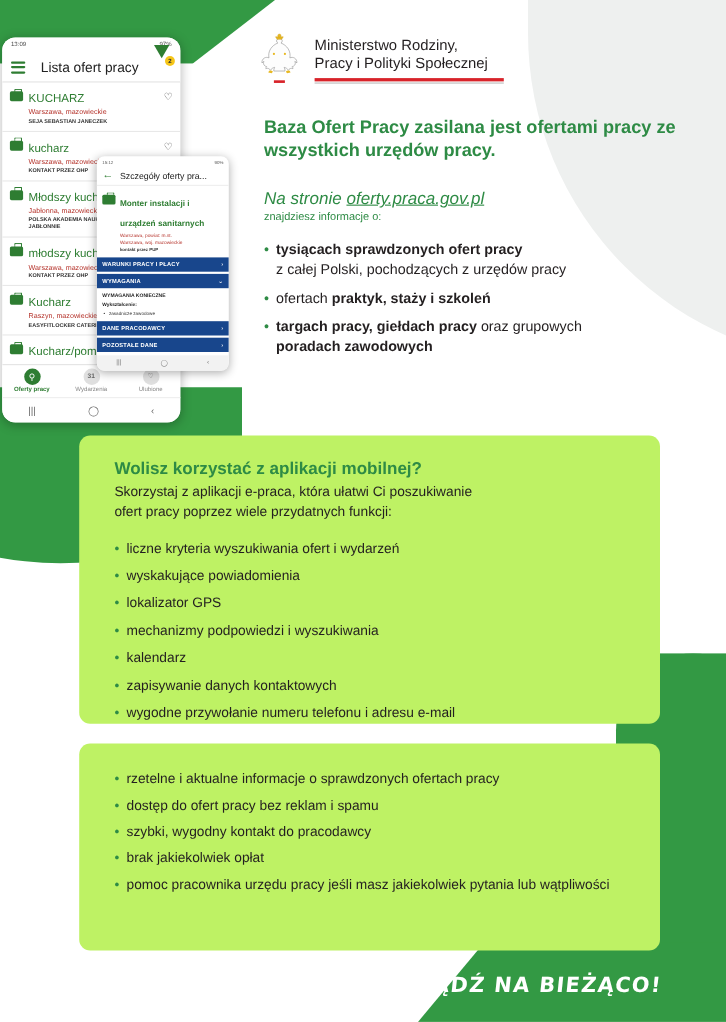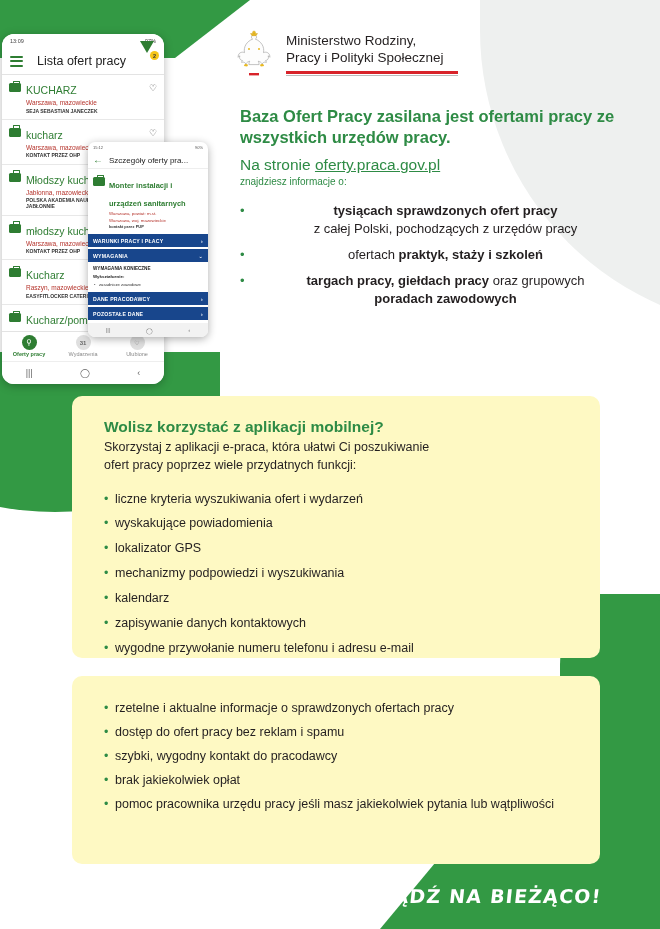--- a/index.html
+++ b/index.html
@@ -144,32 +144,32 @@
   #ministry{position:absolute;left:232px;top:28px;display:flex;gap:10px;align-items:flex-start;}
   .emblem{width:44px;height:50px;flex:0 0 auto;}
   .ministry-text{font-size:13.5px;line-height:1.28;color:#231f20;padding-top:4px;}
   .ministry-rule{margin-top:4px;width:172px;height:3px;background:#d8232a;}
   .ministry-rule-b{width:172px;height:1.5px;background:#bbb;margin-top:1px;}
   
   #intro{position:absolute;left:240px;top:106px;width:400px;}
   .intro-head{
     font-size:16.5px;font-weight:bold;color:#2e8b45;line-height:1.25;
   }
-  .intro-sub{font-size:15.5px;color:#2e8b45;margin-top:8px;line-height:1.3;}
+  .intro-sub{font-size:15.5px;color:#2e8b45;margin-top:24px;line-height:1.3;font-style:italic;}
   .intro-sub a{color:#2e8b45;text-decoration:underline;}
   .intro-sub2{font-size:10px;color:#2e8b45;line-height:1.3;}
-  #intro-list{margin-top:14px;text-align:center;}
+  #intro-list{margin-top:14px;}
   .ib{
     font-size:13px;line-height:1.33;color:#231f20;margin-bottom:9px;
     padding-left:11px;position:relative;
   }
   .ib:before{content:"•";color:#2e8b45;position:absolute;left:0;}
   .ib b{font-weight:bold;}
   
-  .card{position:absolute;background:#fef9c3;border-radius:10px;}
+  .card{position:absolute;background:#bef264;border-radius:10px;}
   #card-app{left:72px;top:396px;width:528px;height:262px;}
   #card-gain{left:72px;top:676px;width:528px;height:188px;}
   .card-inner{padding:22px 28px 0 32px;}
   .card-head{font-size:15.5px;font-weight:bold;color:#2e8b45;margin-bottom:3px;}
   .card-lead{font-size:12.5px;line-height:1.42;color:#231f20;}
   .card-list{margin-top:16px;}
   .cb{
     font-size:12.5px;line-height:1.35;color:#231f20;margin-bottom:8px;
     padding-left:11px;position:relative;
   }

